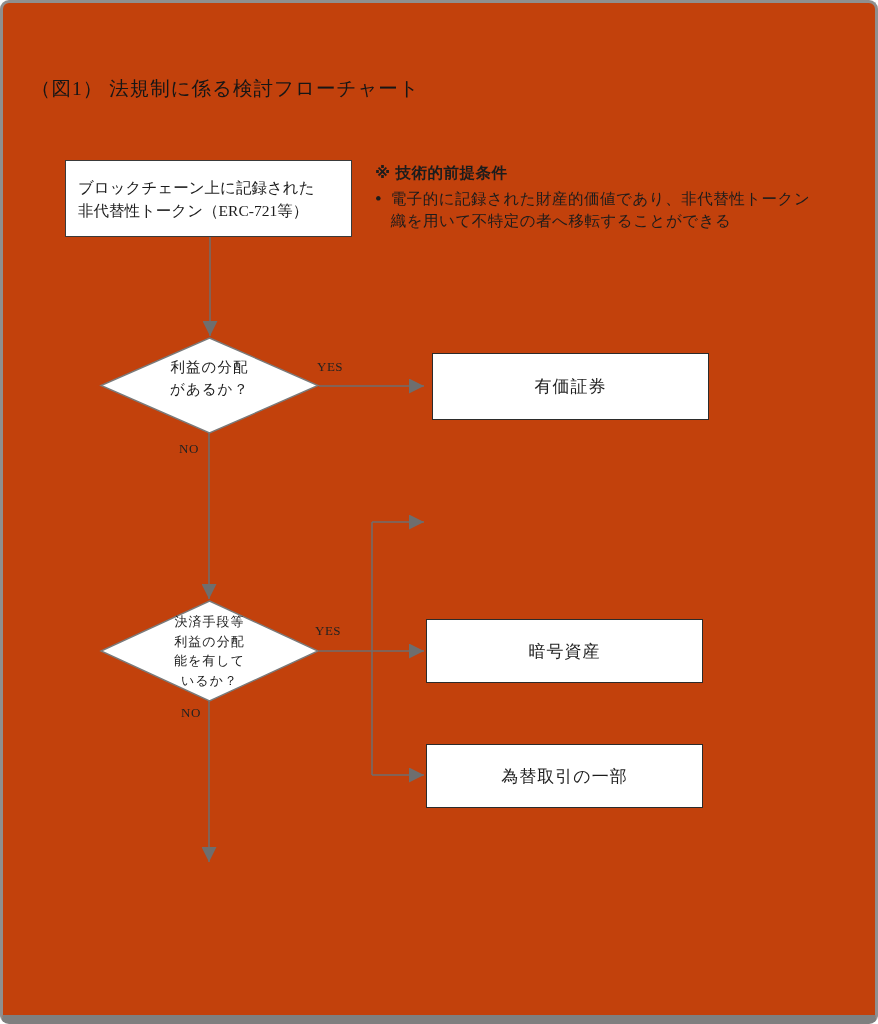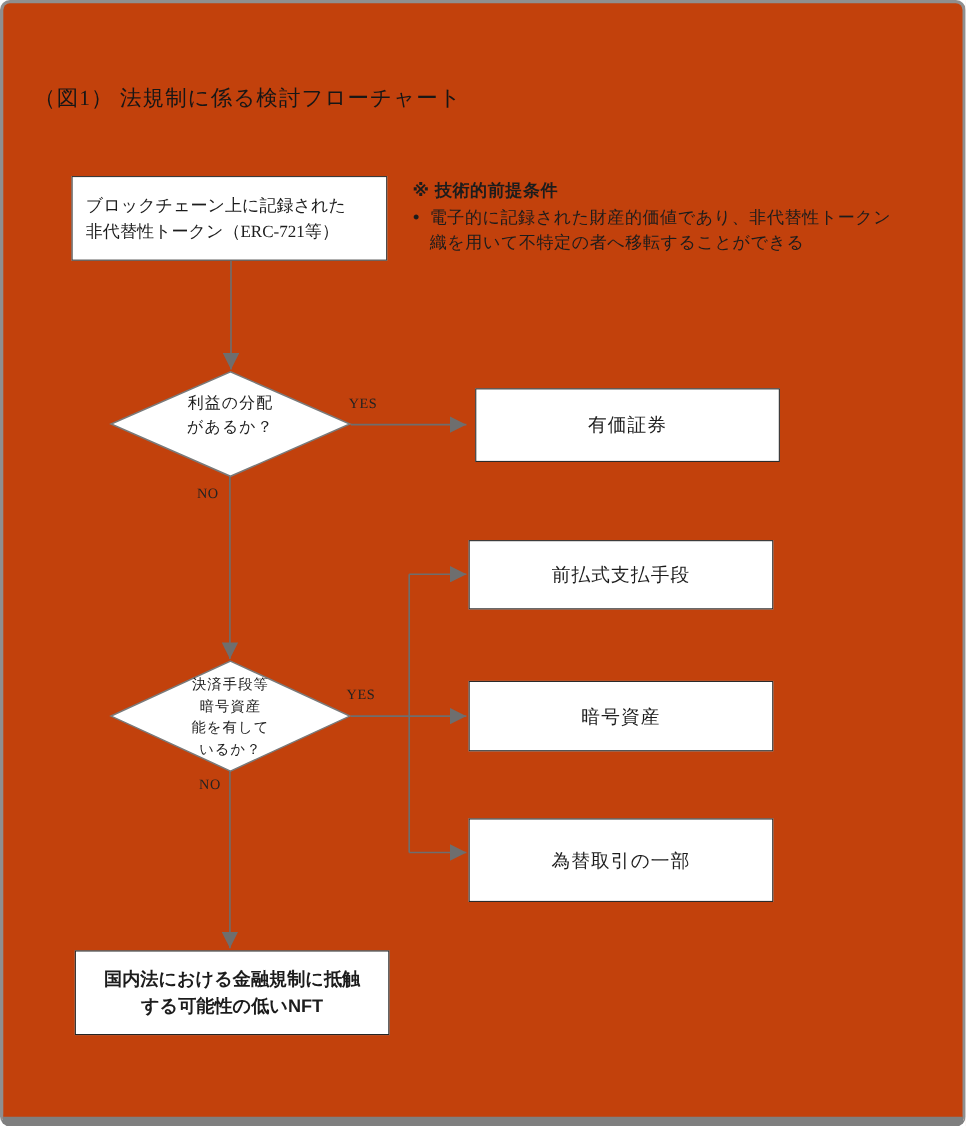--- a/index.html
+++ b/index.html
@@ -62,21 +62,21 @@
   .category-box {
     border: 1.6px solid #2b2b2b;
     justify-content: center;
     text-align: center;
     font-size: 17px;
     letter-spacing: 1px;
   }
   .securities-box { left: 429px; top: 350px; width: 277px; height: 67px; }
   .prepaid-box    { left: 423px; top: 488px; width: 277px; height: 63px; }
   .crypto-box     { left: 423px; top: 616px; width: 277px; height: 64px; }
-  .exchange-box   { left: 423px; top: 741px; width: 277px; height: 76px; }
+  .exchange-box   { left: 423px; top: 741px; width: 277px; height: 64px; }
   .end-box {
     left: 65px; top: 861px; width: 286px; height: 77px;
     border: 1.6px solid #242424;
     justify-content: center;
     text-align: center;
     font-family: "Liberation Sans", "DejaVu Sans", sans-serif;
     font-weight: bold;
     font-size: 16.5px;
     line-height: 25px;
   }
@@ -148,31 +148,28 @@
     <div class="note-row">
       <span class="note-bullet">•</span>
       <span class="note-body pre">電子的に記録された財産的価値であり、非代替性トークン
 織を用いて不特定の者へ移転することができる</span>
     </div>
   </div>
 
   <div class="abs diamond-label d1-label pre">利益の分配
 があるか？</div>
   <div class="abs diamond-label d2-label pre">決済手段等
-暗号資産
+利益の分配
 能を有して
 いるか？</div>
 
   <div class="abs branch-label yes1">YES</div>
   <div class="abs branch-label no1">NO</div>
   <div class="abs branch-label yes2">YES</div>
   <div class="abs branch-label no2">NO</div>
 
 
   <div class="abs box category-box securities-box">有価証券</div>
-  <div class="abs box category-box prepaid-box">前払式支払手段</div>
   <div class="abs box category-box crypto-box">暗号資産</div>
   <div class="abs box category-box exchange-box">為替取引の一部</div>
 
-  <div class="abs box end-box pre">国内法における金融規制に抵触
-する可能性の低いNFT</div>
 
 </div>
 
 </body></html>

